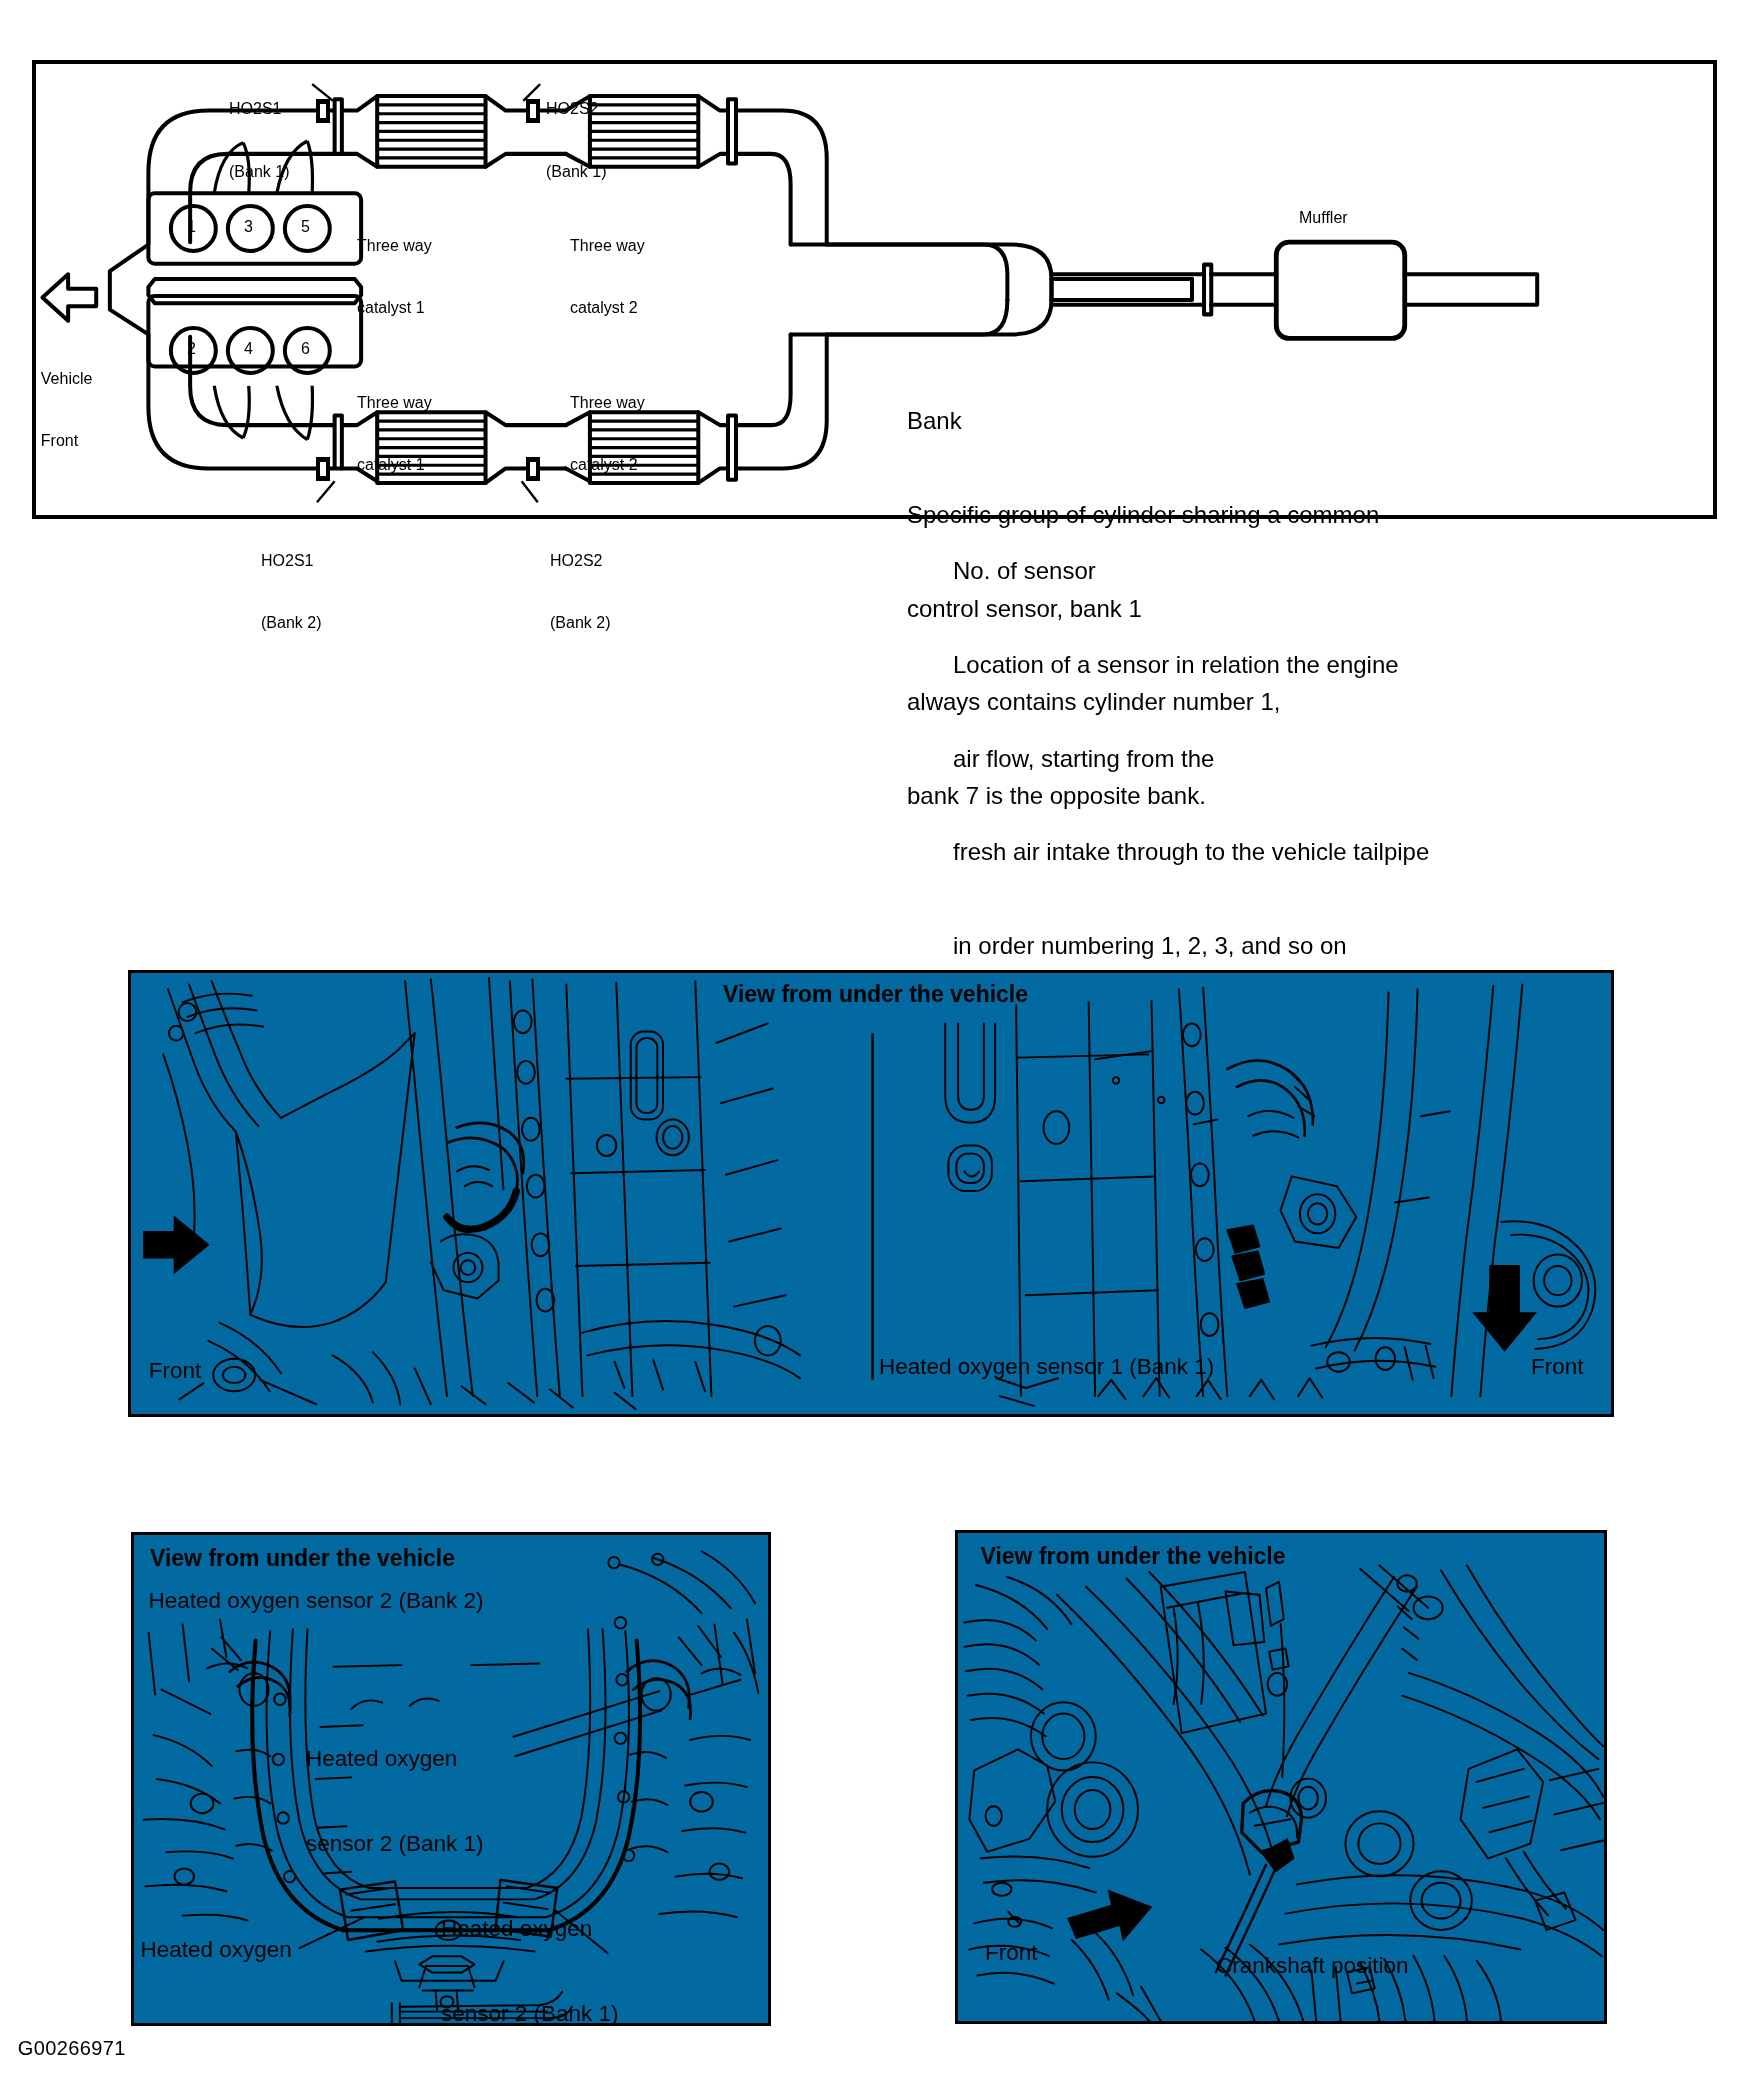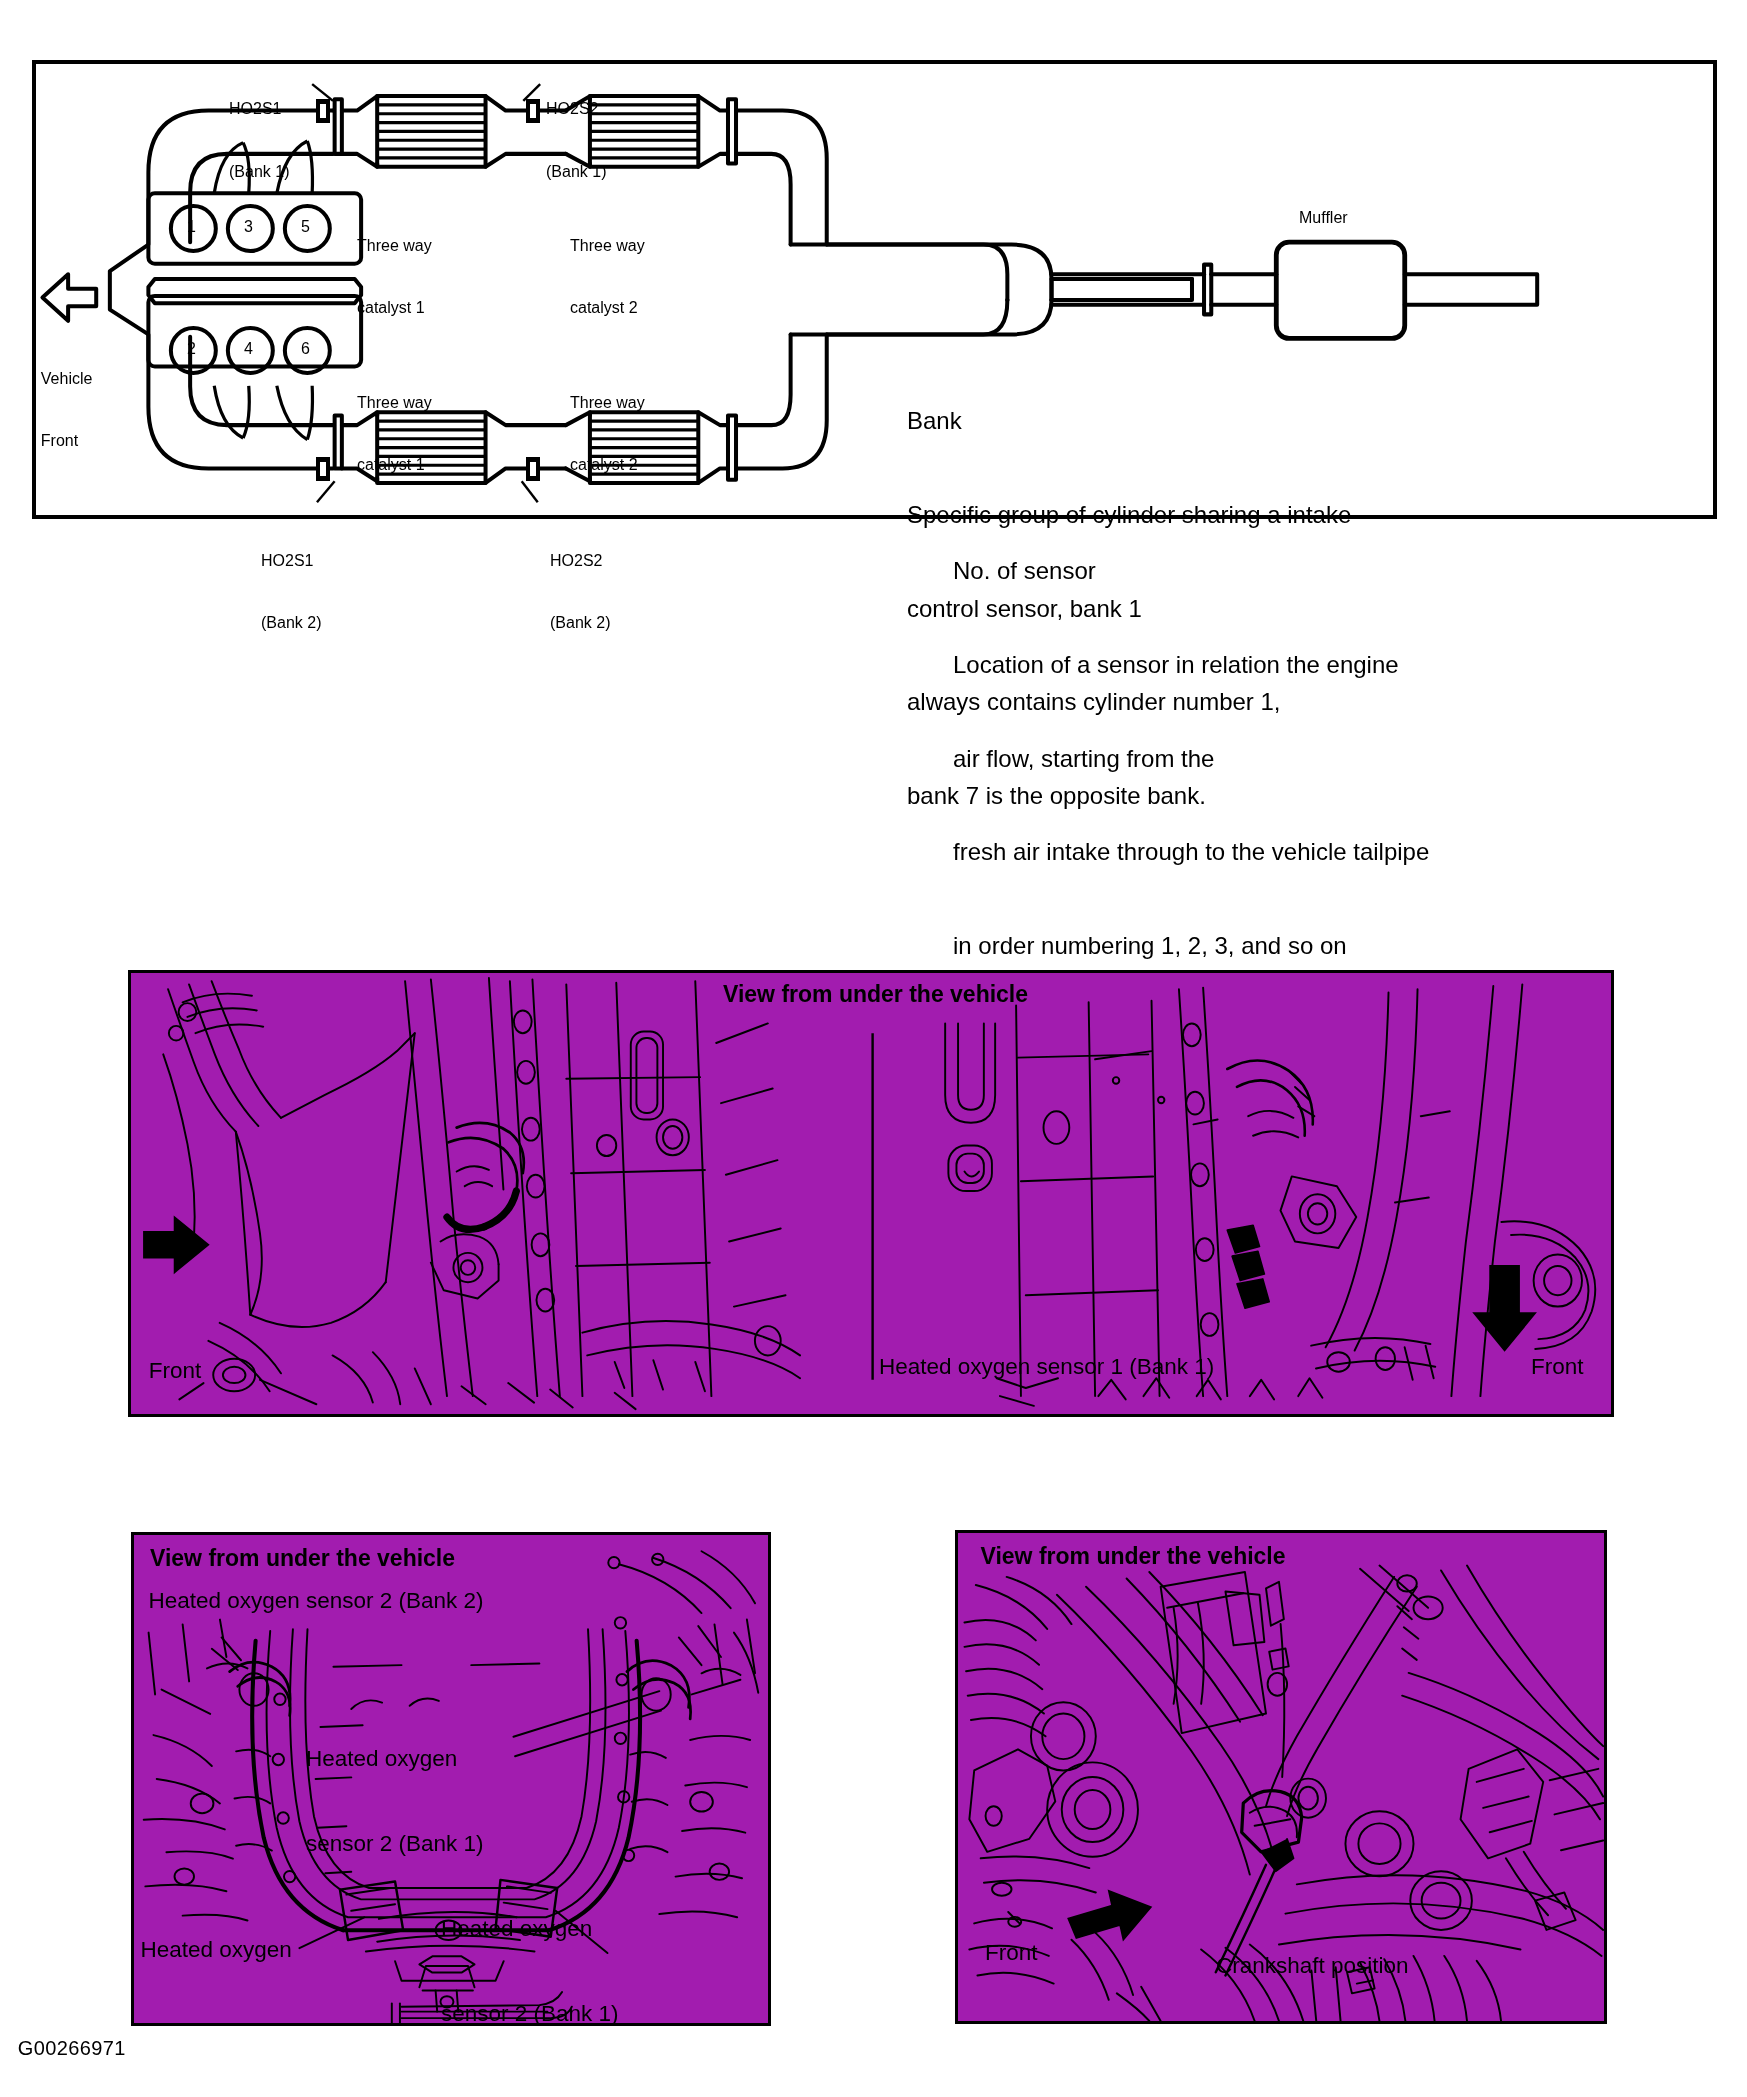--- a/index.html
+++ b/index.html
@@ -24,21 +24,21 @@
   .lbl-27{font-size:24px;}
 
   
   .sensor{position:absolute;width:13.6px;height:24px;background:#000;}
   .sensor::after{content:"";position:absolute;left:4px;top:4.8px;
      width:5.6px;height:14.4px;background:#fff;}
 
   .svgwrap{position:absolute;inset:0;width:100%;height:100%;}
 
   
-  .photo-panel{border:3.2px solid #000;background:#a21caf;overflow:hidden;}
+  .photo-panel{border:3.2px solid #000;background:#0369a1;overflow:hidden;}
   #panel-ho2s1{left:128px;top:970px;width:1480px;height:441px;}
   #panel-ho2s2{left:131px;top:1532px;width:634px;height:488px;}
   #panel-pos{left:955px;top:1530px;width:646px;height:488px;}
 
   .photo-title{position:absolute;font-weight:bold;font-size:23px;white-space:nowrap;}
   .photo-lbl{position:absolute;font-size:22.5px;white-space:pre;line-height:1.25;}
 
   #fig-code{left:17.7px;top:2037px;font-size:20px;letter-spacing:0.4px;}
 </style>
 </head>
@@ -246,21 +246,21 @@
 
   <div class="lbl lbl-28" style="left:151px;top:153px;">1</div>
   <div class="lbl lbl-28" style="left:208px;top:153px;">3</div>
   <div class="lbl lbl-28" style="left:265px;top:153px;">5</div>
   <div class="lbl lbl-28" style="left:151px;top:275px;">2</div>
   <div class="lbl lbl-28" style="left:208px;top:275px;">4</div>
   <div class="lbl lbl-28" style="left:265px;top:275px;">6</div>
 
   <div class="lbl lbl-27" style="left:871px;top:279px;">
     <div>Bank</div>
-    <div>Specific group of cylinder sharing a intake</div>
+    <div>Specific group of cylinder sharing a common</div>
     <div>control sensor, bank 1</div>
     <div>always contains cylinder number 1,</div>
     <div>bank 7 is the opposite bank.</div>
   </div>
   <div class="lbl lbl-27" style="left:917px;top:429px;">
     <div>No. of sensor</div>
     <div>Location of a sensor in relation the engine</div>
     <div>air flow, starting from the</div>
     <div>fresh air intake through to the vehicle tailpipe</div>
     <div>in order numbering 1, 2, 3, and so on</div>

